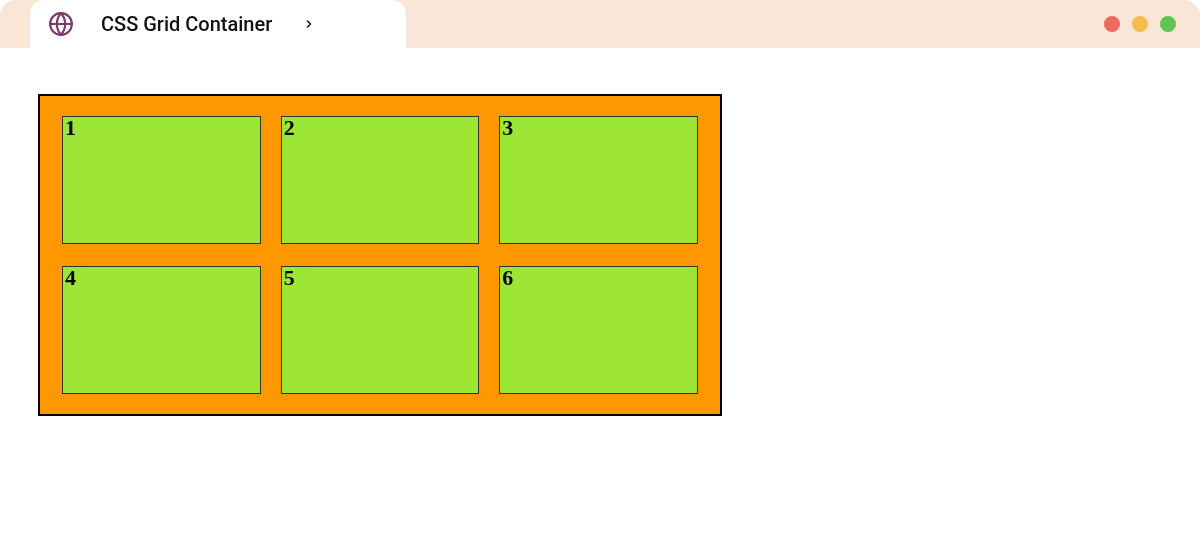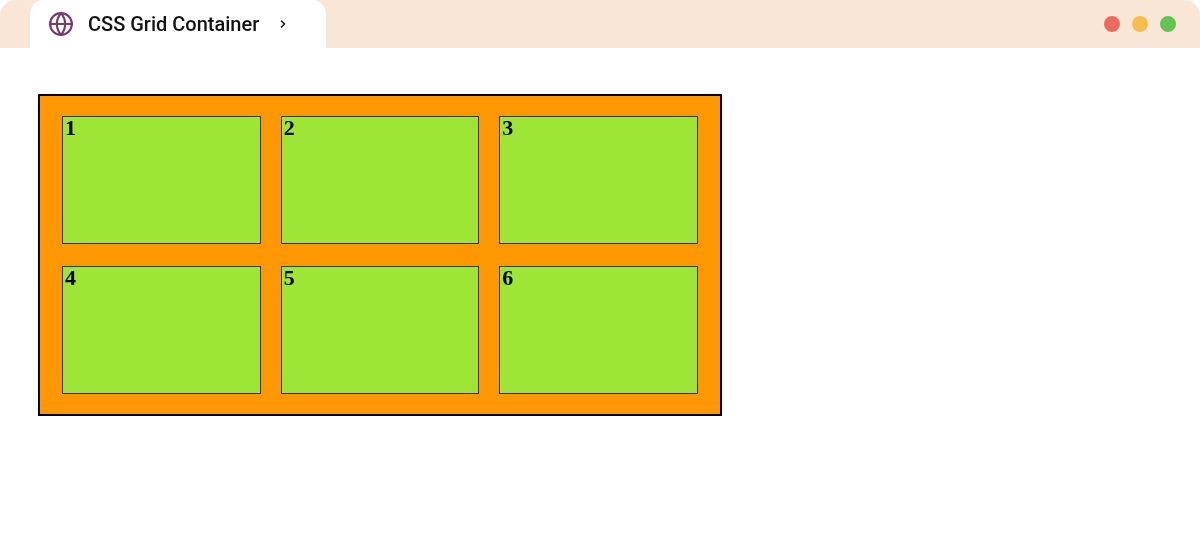--- a/index.html
+++ b/index.html
@@ -28,28 +28,28 @@
       height: 48px;
       background: #fae6d7;
       border-top-left-radius: 16px;
       border-top-right-radius: 16px;
     }
     .tab {
       position: absolute;
       left: 30px;
       top: 0;
       height: 48px;
-      width: 296px;
+      width: 376px;
       background: #ffffff;
       border-top-left-radius: 14px;
       border-top-right-radius: 14px;
       display: flex;
       align-items: center;
       padding: 0 18px;
-      gap: 14px;
+      gap: 27px;
     }
     .tab::before,
     .tab::after {
       content: "";
       position: absolute;
       bottom: 0;
       width: 14px;
       height: 14px;
       background: transparent;
     }

